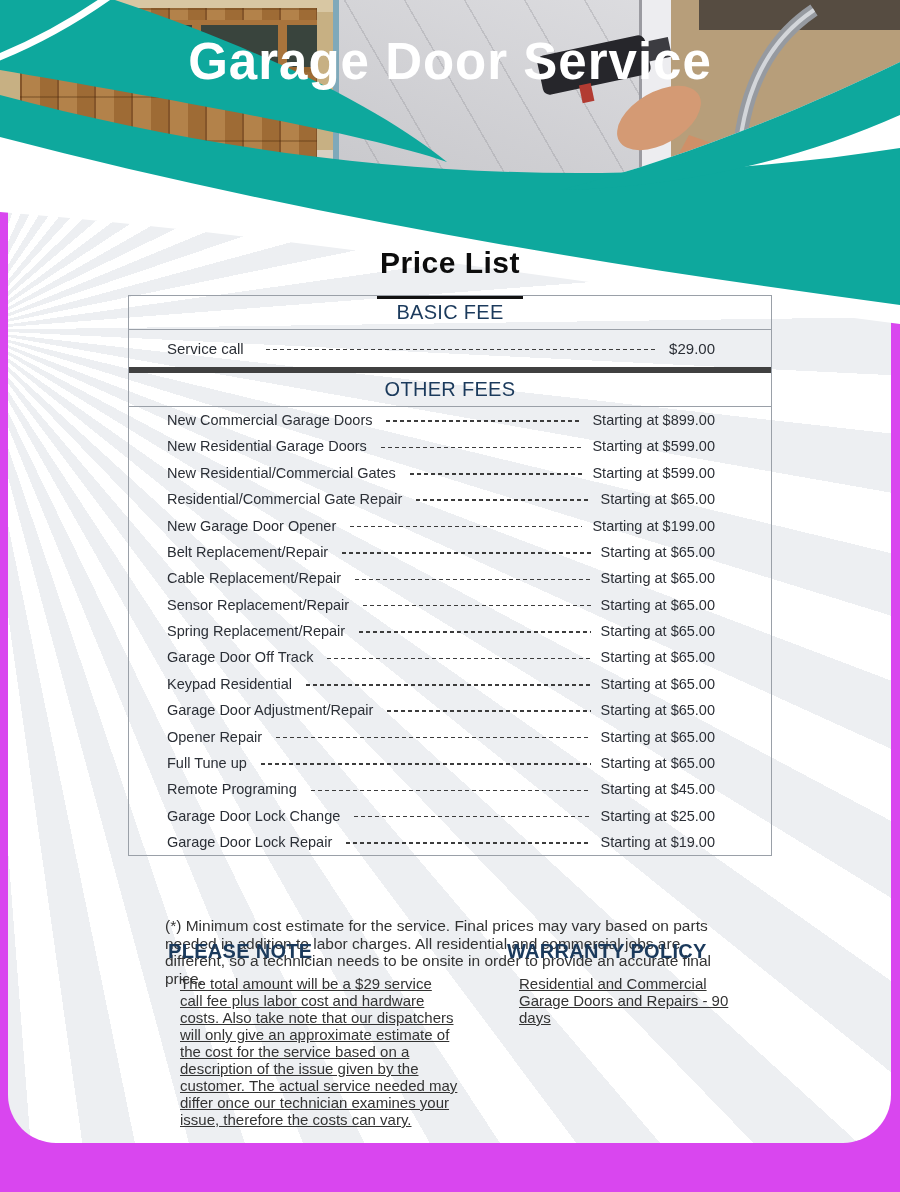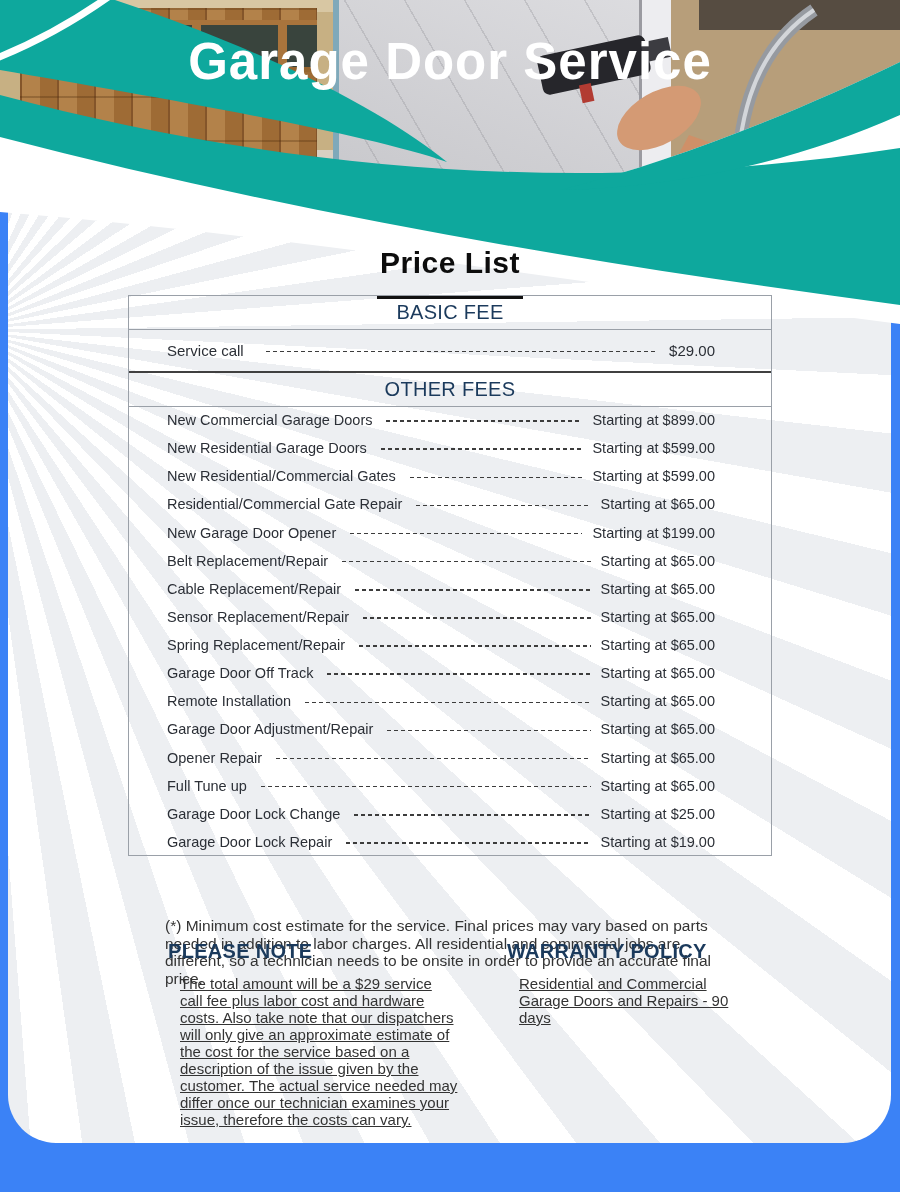--- a/index.html
+++ b/index.html
@@ -1,19 +1,19 @@
 <!DOCTYPE html>
 <html><head>
 <meta charset="utf-8">
 <style>
   html,body{margin:0;padding:0;background:#444;}
   *{box-sizing:border-box;}
   .page{
     position:relative;width:900px;height:1192px;overflow:hidden;
-    background:#3b82f6;
+    background:#d946ef;
     font-family:"Liberation Sans",sans-serif;
   }
   
   .stripes{
     position:absolute;left:8px;right:9px;top:0;height:1143px;
     background:#ffffff repeating-conic-gradient(from -8deg at -40px 330px,#ffffff 0deg 3.6deg,#edeff2 3.6deg 7.2deg);
     border-radius:0 0 48px 48px;
   }
   
   .header{position:absolute;left:0;top:0;width:900px;height:340px;pointer-events:none;}
@@ -48,21 +48,21 @@
     border-bottom:3px solid #111;padding:0 3px 16px;letter-spacing:.5px;
   }
   .table{position:absolute;left:128px;top:295px;width:644px;border:1px solid #9aa0a8;}
   .thead{
     height:34px;display:flex;align-items:center;justify-content:center;
     border-bottom:1px solid #9aa0a8;
     color:#1B3A5C;font-size:20px;font-weight:normal;letter-spacing:.3px;
   }
   .row-basic{
     height:43px;display:flex;align-items:center;
-    padding:0 56px 0 38px;border-bottom:2px solid #404040;
+    padding:0 56px 0 38px;border-bottom:6px solid #404040;
     font-size:15px;color:#2b2f36;
   }
   .tbody{height:448px;display:flex;flex-direction:column;justify-content:space-between;padding:5px 56px 5px 38px;}
   .r{display:flex;align-items:center;font-size:14.5px;color:#2b2f36;}
   .ld{flex:1;height:1.5px;margin:2px 10px 0 14px;
     background:repeating-linear-gradient(90deg,#3c3c3c 0 4px,rgba(0,0,0,0) 4px 7px);}
   .row-basic .ld{margin:2px 12px 0 22px;}
   .pr{white-space:nowrap;}
   
   .footnote{position:absolute;left:165px;top:869px;width:578px;font-size:15.5px;line-height:17.6px;color:#333;margin-top:48px;}
@@ -180,38 +180,43 @@
           <span class="lb">Spring Replacement/Repair</span>
           <i class="ld"></i>
           <span class="pr">Starting at $65.00</span>
         </div>
       <div class="r">
           <span class="lb">Garage Door Off Track</span>
           <i class="ld"></i>
           <span class="pr">Starting at $65.00</span>
         </div>
       <div class="r">
-          <span class="lb">Remote Installation</span>
+          <span class="lb">Keypad Residential</span>
           <i class="ld"></i>
           <span class="pr">Starting at $65.00</span>
         </div>
       <div class="r">
           <span class="lb">Garage Door Adjustment/Repair</span>
           <i class="ld"></i>
           <span class="pr">Starting at $65.00</span>
         </div>
       <div class="r">
           <span class="lb">Opener Repair</span>
           <i class="ld"></i>
           <span class="pr">Starting at $65.00</span>
         </div>
       <div class="r">
           <span class="lb">Full Tune up</span>
           <i class="ld"></i>
           <span class="pr">Starting at $65.00</span>
+        </div>
+      <div class="r">
+          <span class="lb">Remote Programing</span>
+          <i class="ld"></i>
+          <span class="pr">Starting at $45.00</span>
         </div>
       <div class="r">
           <span class="lb">Garage Door Lock Change</span>
           <i class="ld"></i>
           <span class="pr">Starting at $25.00</span>
         </div>
       <div class="r">
           <span class="lb">Garage Door Lock Repair</span>
           <i class="ld"></i>
           <span class="pr">Starting at $19.00</span>

